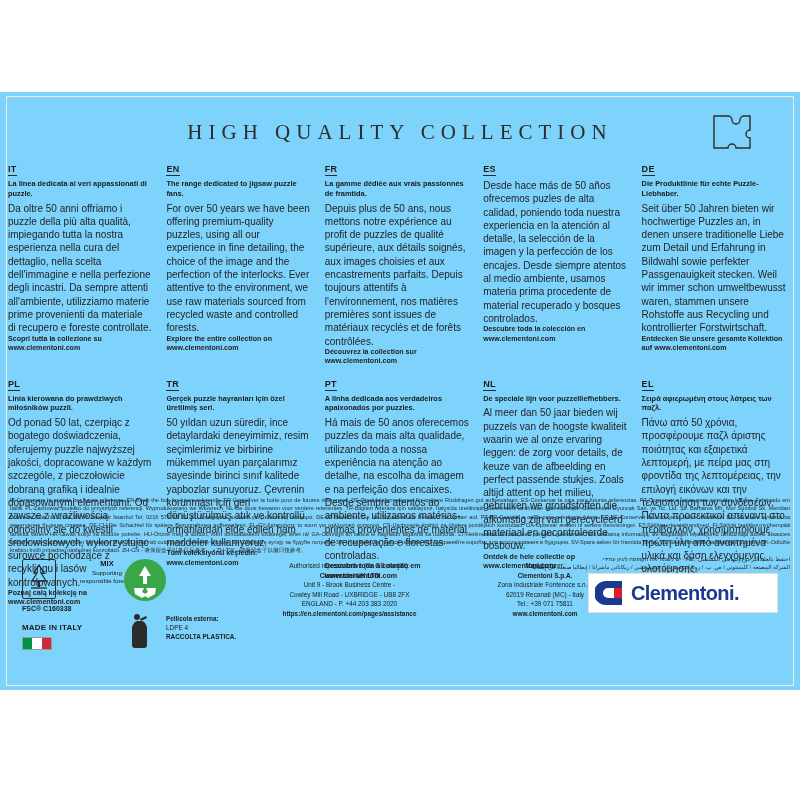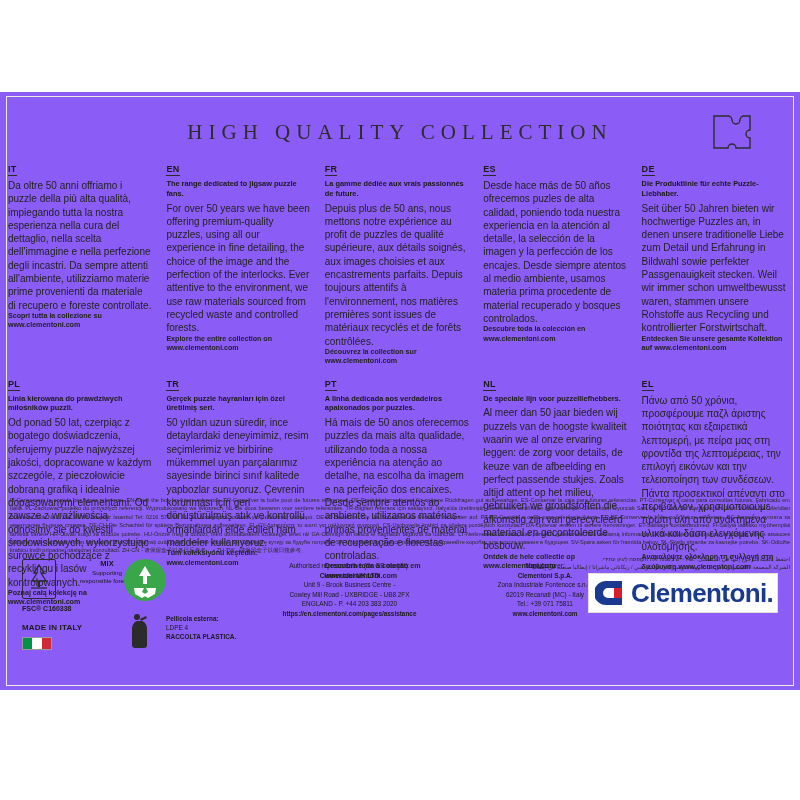--- a/index.html
+++ b/index.html
@@ -13,21 +13,21 @@
     position:relative;
     width:800px;height:800px;
     background:#fdfcf7;
   }
   
   .band-top{position:absolute;left:0;top:0;width:800px;height:92px;background:#ffffff;}
   .band-bottom{position:absolute;left:0;bottom:0;width:800px;height:110px;background:#ffffff;}
 
   .sheet{
     position:absolute;left:0;top:92px;width:800px;height:598px;
-    background:#8b5cf6;
+    background:#7dd3fc;
     box-sizing:border-box;
     padding:0;
   }
   
   .sheet:before{
     content:"";position:absolute;left:6px;top:4px;right:6px;bottom:4px;
     border:1px solid #efece1;
   }
 
   
@@ -158,21 +158,21 @@
 
   .clem-logo{
     position:absolute;right:22px;top:22px;width:190px;height:40px;
     background:#ffffff;border:1px solid #e3e0d5;
     display:flex;align-items:center;box-sizing:border-box;
     padding-left:6px;
   }
   .clem-mark{width:32px;height:30px;position:relative;flex:0 0 auto;}
   .clem-word{
     font-family:"Liberation Sans", sans-serif;
-    font-weight:bold;font-size:26px;color:#1a3a8f;letter-spacing:-0.6px;
+    font-weight:bold;font-size:20px;color:#1a3a8f;letter-spacing:-0.6px;
     margin-left:4px;
   }
 </style>
 </head>
 <body>
 
 <div class="page">
   <div class="band-top"></div>
   <div class="band-bottom"></div>
 
@@ -182,34 +182,35 @@
       <div class="hq-title">HIGH QUALITY COLLECTION</div>
     </div>
     <svg class="puzzle-logo" viewBox="0 0 44 44">
       <path d="M4 6 h14 a4 4 0 0 1 4 4 a4 4 0 0 0 8 0 a4 4 0 0 1 4 -4 h6 v14 a4 4 0 0 0 -4 4 a4 4 0 0 0 4 4 v10 h-14 a4 4 0 0 0 -4 -4 a4 4 0 0 0 -4 4 h-14 z" fill="none" stroke="#2d2d2d" stroke-width="1.4"></path>
     </svg>
 
     <div class="lang-grid">
 
       <div class="lang-cell">
         <div class="lang-code">IT</div>
+        <div class="lang-head">La linea dedicata ai veri appassionati di puzzle.</div>
         <p class="lang-body">Da oltre 50 anni offriamo i puzzle della più alta qualità, impiegando tutta la nostra esperienza nella cura del dettaglio, nella scelta dell'immagine e nella perfezione degli incastri. Da sempre attenti all'ambiente, utilizziamo materie prime provenienti da materiale di recupero e foreste controllate.</p>
         <div class="lang-link">Scopri tutta la collezione su www.clementoni.com</div>
       </div>
 
       <div class="lang-cell">
         <div class="lang-code">EN</div>
         <div class="lang-head">The range dedicated to jigsaw puzzle fans.</div>
         <p class="lang-body">For over 50 years we have been offering premium-quality puzzles, using all our experience in fine detailing, the choice of the image and the perfection of the interlocks. Ever attentive to the environment, we use raw materials sourced from recycled waste and controlled forests.</p>
         <div class="lang-link">Explore the entire collection on www.clementoni.com</div>
       </div>
 
       <div class="lang-cell">
         <div class="lang-code">FR</div>
-        <div class="lang-head">La gamme dédiée aux vrais passionnés de future.</div>
+        <div class="lang-head">La gamme dédiée aux vrais passionnés de framtida.</div>
         <p class="lang-body">Depuis plus de 50 ans, nous mettons notre expérience au profit de puzzles de qualité supérieure, aux détails soignés, aux images choisies et aux encastrements parfaits. Depuis toujours attentifs à l'environnement, nos matières premières sont issues de matériaux recyclés et de forêts contrôlées.</p>
         <div class="lang-link">Découvrez la collection sur www.clementoni.com</div>
       </div>
 
       <div class="lang-cell">
         <div class="lang-code">ES</div>
         <p class="lang-body">Desde hace más de 50 años ofrecemos puzles de alta calidad, poniendo toda nuestra experiencia en la atención al detalle, la selección de la imagen y la perfección de los encajes. Desde siempre atentos al medio ambiente, usamos materia prima procedente de material recuperado y bosques controlados.</p>
         <div class="lang-link">Descubre toda la colección en www.clementoni.com</div>
       </div>
 
@@ -243,20 +244,21 @@
 
       <div class="lang-cell">
         <div class="lang-code">NL</div>
         <div class="lang-head">De speciale lijn voor puzzelliefhebbers.</div>
         <p class="lang-body">Al meer dan 50 jaar bieden wij puzzels van de hoogste kwaliteit waarin we al onze ervaring leggen: de zorg voor details, de keuze van de afbeelding en perfect passende stukjes. Zoals altijd attent op het milieu, gebruiken we grondstoffen die afkomstig zijn van gerecycleerd materiaal en gecontroleerde bosbouw.</p>
         <div class="lang-link">Ontdek de hele collectie op www.clementoni.com</div>
       </div>
 
       <div class="lang-cell">
         <div class="lang-code">EL</div>
+        <div class="lang-head">Σειρά αφιερωμένη στους λάτρεις των παζλ.</div>
         <p class="lang-body">Πάνω από 50 χρόνια, προσφέρουμε παζλ άριστης ποιότητας και εξαιρετικά λεπτομερή, με πείρα μας στη φροντίδα της λεπτομέρειας, την επιλογή εικόνων και την τελειοποίηση των συνδέσεων. Πάντα προσεκτικοί απέναντι στο περιβάλλον, χρησιμοποιούμε πρώτη ύλη από ανακτημένα υλικά και δάση ελεγχόμενης υλοτόμησης.</p>
         <div class="lang-link">Ανακαλύψτε ολόκληρη τη συλλογή στη διεύθυνση www.clementoni.com</div>
       </div>
 
     </div>
 
     <div class="fineprint">
       <span>IT-Conservare la scatola per futura referenza. EN-Keep the box for future reference. FR-Conserver la boîte pour de futures références. DE-Produktinformationen für spätere Rückfragen gut aufbewahren. ES-Conservar la caja para futuras referencias. PT-Conservar a caixa para consultas futuras. Fabricado em Itália. PL-Zachować pudełko do przyszłych referencji. Wyprodukowano we Włoszech. NL-De doos bewaren voor verdere referenties. TR-Bilgileri referans için saklayınız. İtalya'da üretilmiştir. Clementoni tarafından ithal edilmiştir. Clementoni Oyuncak San. ve Tic. Ltd. Şti. Barbaros Mh. Mor Sümbül Sk. Meridian Business Blok No:1/144 34746 Ataşehir İstanbul Tel: 0216 574 93 31. EL-Διατηρήστε το κουτί για μελλοντική αναφορά. DE-AT-Bewahren Sie die Schachtel als Referenz für später auf. PT-BR-Guardar a caixa para referência futura. FR-BE-Conserver la boîte pour future référence. BG-Запазете кутията за евентуална бъдеща справка. DE-CH-Die Schachtel für spätere Bezugnahmen aufbewahren. EL-CY-Διατηρήστε το κουτί για μελλοντική αναφορά. CS-Uschovejte krabici za účelem pozdějších konzultací. DA-Opbevar æsken til senere henvisninger. ET-Säilitage kontaktandmed. FI-Säilytä laatikko myöhempää tarvetta varten. HR-Čuvati kutiju za buduće potrebe. HU-Őrizze meg a dobozt, mert útmutatásként szükséget lehet rá! GA-Coinnigh an bosca le haghaidh tagartha sa todhchaí. LT-Neišmeskite dėžutės, kad prireikus galėtumėte rasti reikiamą informaciją. LV-Saglabājiet iepakojumu uzrādzītāja adresi atsauces nākotne. NO-Oppbevar esken for senere bruk. RO-Păstrați cutia pentru referințe viitoare. SR-Сачувајте кутију за будуће потребе. SK-Uvati kutiju za buduće potrebe. RU-Сохраняйте коробку для использования в будущем. SV-Spara asken för framtida behov. SL-Skatlo shranite za kasnejše potrebe. SK-Odložte krabicu kvôli prípadnej následnej konzultácii.</span>
       <span>ZH-CN - 请保留盒子以备日后参考。  •  ZH-TW - 請保留盒子以備日後參考。</span>
       <span class="rtl">احتفظ بالعلبة للرجوع إليها في المستقبل.  :HE - יש לשמור את הקופסה לעיון עתידי.</span>

